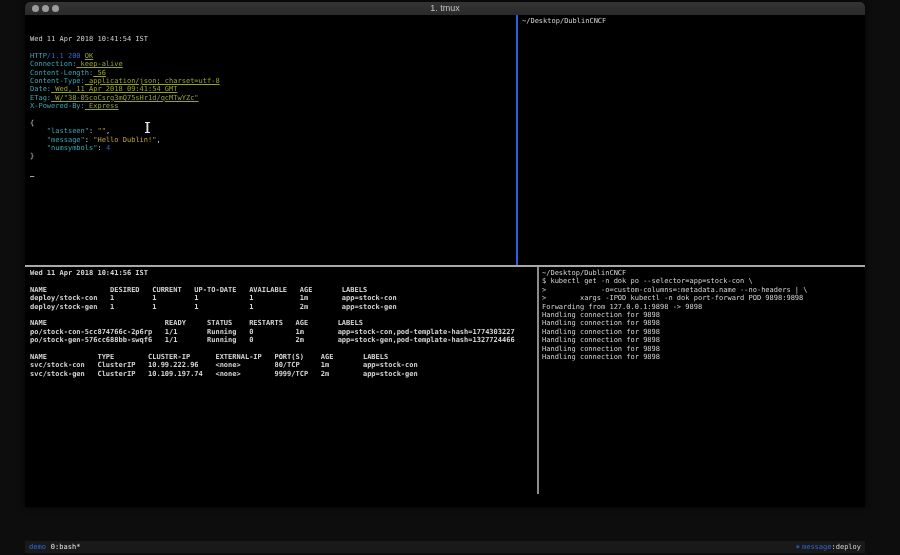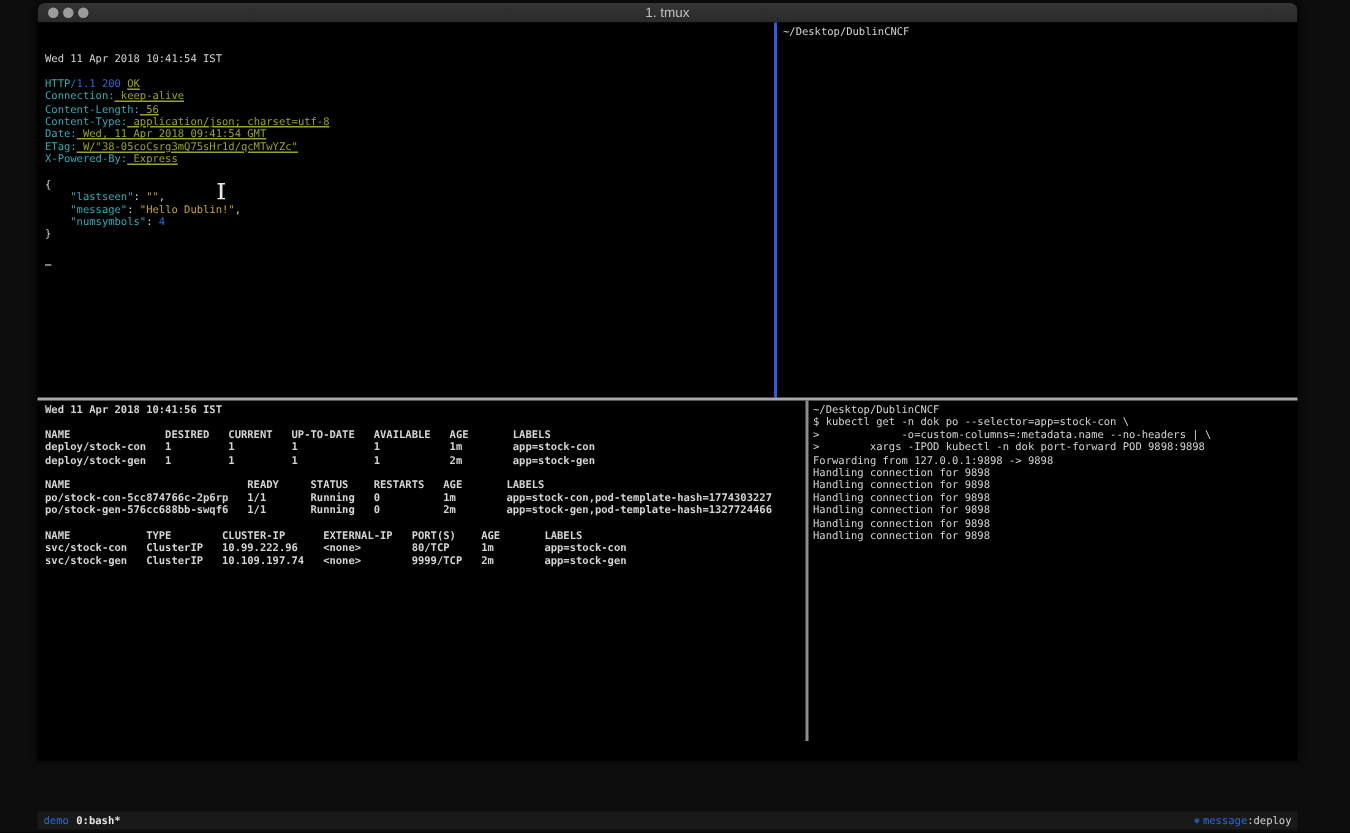--- a/index.html
+++ b/index.html
@@ -40,21 +40,21 @@
   .pane-bl{left:5px;top:254px;width:505px;height:224px;font-weight:bold;}
   .pane-br{left:517px;top:254px;width:320px;height:224px;}
   .div-v-top{position:absolute;left:491px;top:0;width:2px;height:250px;background:#2e5fd6;}
   .div-h{position:absolute;left:0;right:0;top:250px;height:1.5px;background:#a8a8a8;}
   .div-v-bot{position:absolute;left:512px;top:252px;width:1.5px;height:227px;background:#8c8c8c;}
   .statusbar{
     position:absolute;left:0;right:0;top:479px;height:12px;
     background:#191919;display:flex;align-items:center;padding:0 4px;box-sizing:border-box;margin-top:47px;
   }
   .statusbar .session{color:#2e6bd8;margin-right:5px;}
-  .statusbar .wintab{color:#e6e6e6;font-weight:bold;}
+  .statusbar .wintab{color:#e6e6e6;font-weight:normal;}
   .statusbar .right{margin-left:auto;display:flex;align-items:center;}
   .statusbar .helm{color:#2e6bd8;margin-right:2px;}
   .statusbar .ctx{color:#2e6bd8;}
   .statusbar .ns{color:#d4d4d4;}
   .c-white{color:#d4d4d4;}
   .c-cyan{color:#36a8b4;}
   .c-blue{color:#3066d0;}
   .c-olive{color:#97a329;text-decoration:underline;}
   .c-yellow{color:#c3a42c;}
   .c-cursor{color:#e8e8e8;font-weight:bold;}

